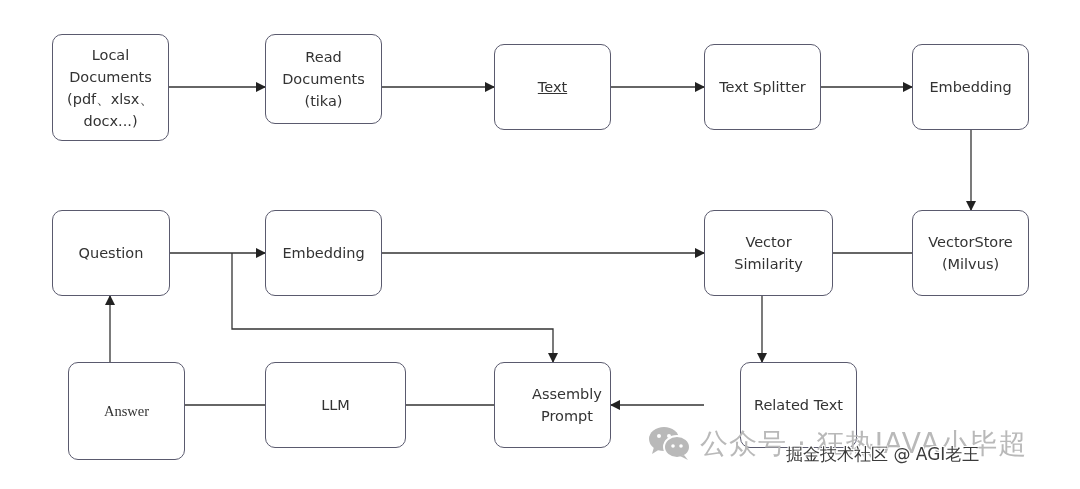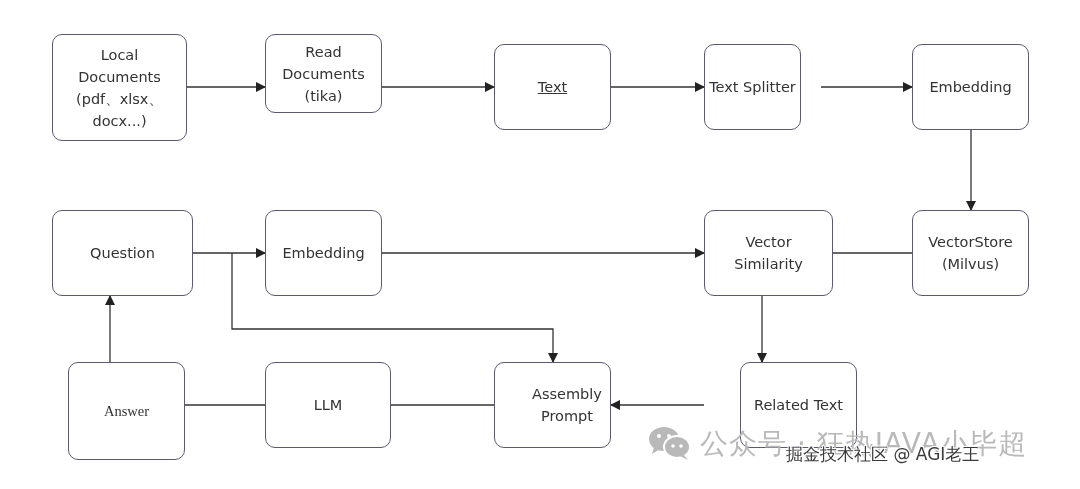--- a/index.html
+++ b/index.html
@@ -37,40 +37,40 @@
       <polyline points="232,253 232,329 553,329 553,362" fill="none" stroke="#333333" stroke-width="1.3" marker-end="url(#arrow)"></polyline>
       <polyline points="762,296 762,362" fill="none" stroke="#333333" stroke-width="1.3" marker-end="url(#arrow)"></polyline>
       <polyline points="704,405 611,405" fill="none" stroke="#333333" stroke-width="1.3" marker-end="url(#arrow)"></polyline>
       <polyline points="494,405 382,405" fill="none" stroke="#333333" stroke-width="1.3" marker-end="url(#arrow)"></polyline>
       <polyline points="265,405 169,405" fill="none" stroke="#333333" stroke-width="1.3" marker-end="url(#arrow)"></polyline>
       <polyline points="110,362 110,296" fill="none" stroke="#333333" stroke-width="1.3" marker-end="url(#arrow)"></polyline>
     </g>
 </svg>
 
 <div id="nodes">
-    <div class="node" style="left: 52px; top: 34px; width: 135px; height: 107px;"><span>Local
+    <div class="node" style="left: 52px; top: 34px; width: 117px; height: 107px;"><span>Local
 Documents
 (pdf、xlsx、
 docx...)</span></div>
-    <div class="node" style="left: 265px; top: 34px; width: 117px; height: 79px;"><span>Read
+    <div class="node" style="left: 265px; top: 34px; width: 117px; height: 90px;"><span>Read
 Documents
 (tika)</span></div>
     <div class="node" style="left: 494px; top: 44px; width: 117px; height: 86px; text-decoration: underline;"><span>Text</span></div>
-    <div class="node" style="left: 704px; top: 44px; width: 97px; height: 86px;"><span>Text Splitter</span></div>
+    <div class="node" style="left: 704px; top: 44px; width: 117px; height: 86px;"><span>Text Splitter</span></div>
     <div class="node" style="left: 912px; top: 44px; width: 117px; height: 86px;"><span>Embedding</span></div>
     <div class="node" style="left: 912px; top: 210px; width: 117px; height: 86px;"><span>VectorStore
 (Milvus)</span></div>
     <div class="node" style="left: 704px; top: 210px; width: 129px; height: 86px;"><span>Vector
 Similarity</span></div>
-    <div class="node" style="left: 52px; top: 210px; width: 141px; height: 86px;"><span>Question</span></div>
+    <div class="node" style="left: 52px; top: 210px; width: 118px; height: 86px;"><span>Question</span></div>
     <div class="node" style="left: 265px; top: 210px; width: 117px; height: 86px;"><span>Embedding</span></div>
     <div class="node" style="left: 704px; top: 362px; width: 117px; height: 86px; margin-left: 36px;"><span>Related Text</span></div>
     <div class="node" style="left: 494px; top: 362px; width: 117px; height: 86px; padding-left: 29px;"><span>Assembly
 Prompt</span></div>
-    <div class="node" style="left: 265px; top: 362px; width: 126px; height: 86px;"><span>LLM</span></div>
+    <div class="node" style="left: 265px; top: 362px; width: 141px; height: 86px;"><span>LLM</span></div>
     <div class="node" style="left: 68px; top: 362px; width: 117px; height: 98px; font-family: Liberation Serif, serif;"><span>Answer</span></div>
   </div>
 
 <div class="wm1">
   <svg class="wechat" viewBox="0 0 44 36">
     <ellipse cx="16" cy="14" rx="15" ry="12" fill="#b9b9b9"></ellipse>
     <path d="M6,22 L4,29 L12,24 z" fill="#b9b9b9"></path>
     <ellipse cx="29" cy="22" rx="13" ry="11" fill="#b9b9b9" stroke="#ffffff" stroke-width="2"></ellipse>
     <path d="M36,30 L40,35 L32,31 z" fill="#b9b9b9"></path>
     <circle cx="11" cy="11" r="2" fill="#fff"></circle>

